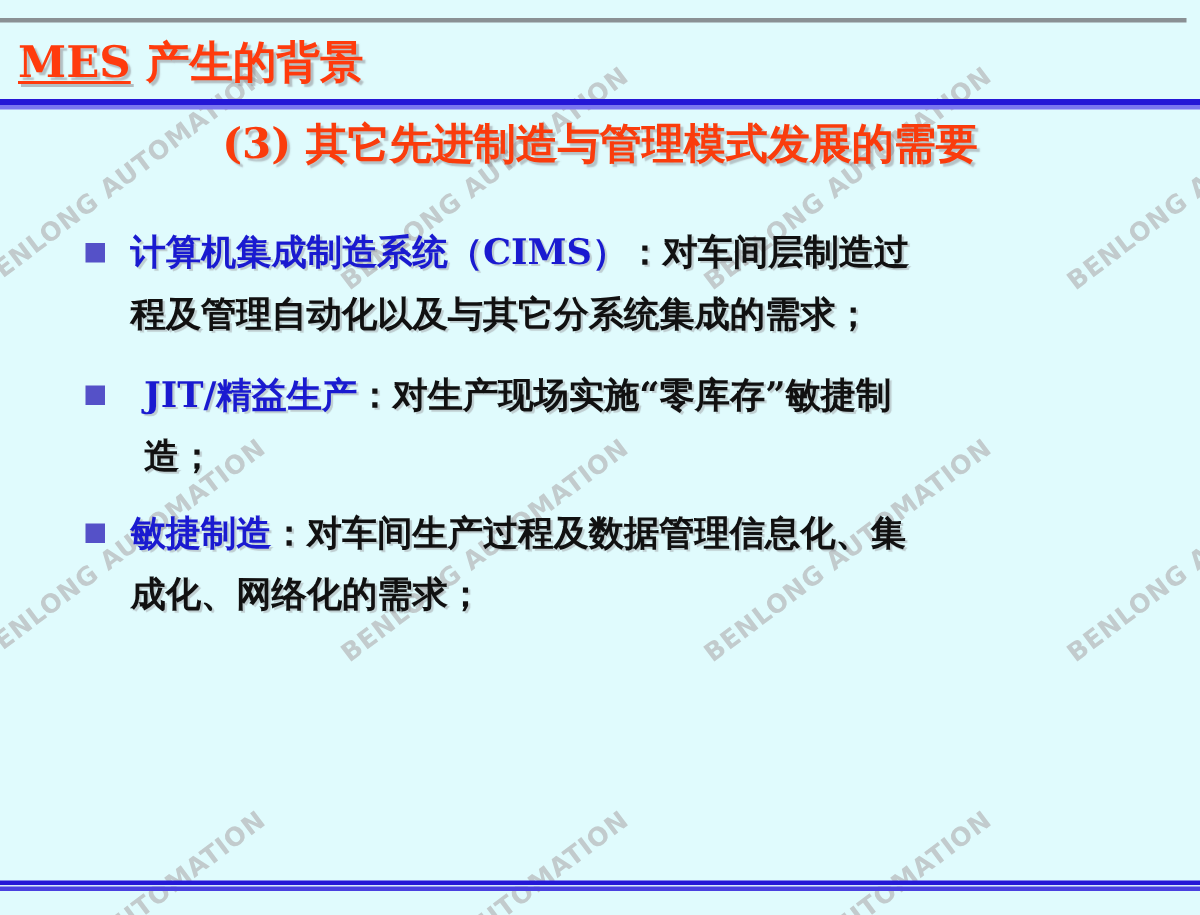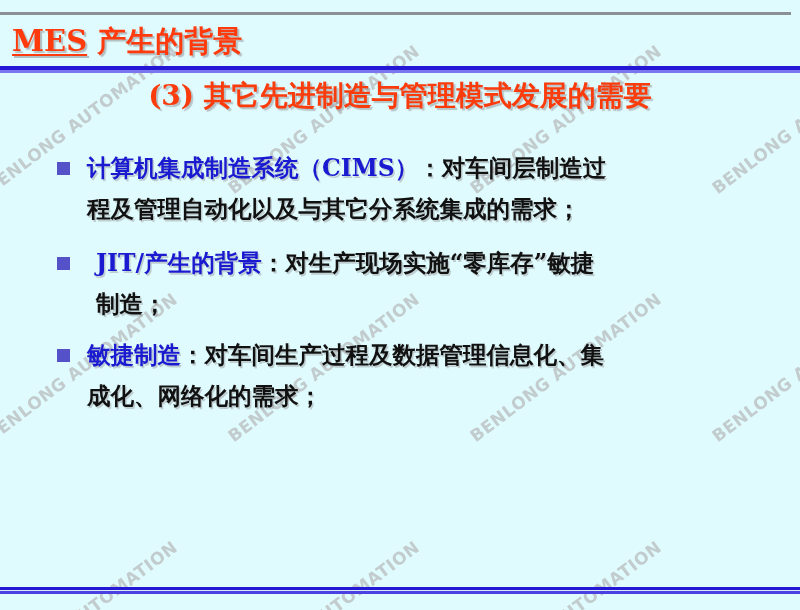--- a/index.html
+++ b/index.html
@@ -204,21 +204,21 @@
 
     <div class="bullet-row">
       <div class="bullet-marker"></div>
       <div class="bullet-text"><span class="hi">计算机集成制造系统（CIMS）</span><span>：对车间层制造过程及管理自动化以及与其它分系统集成的需求；</span></div>
     </div>
 
     <div class="spacer-1"></div>
 
     <div class="bullet-row">
       <div class="bullet-marker"></div>
-      <div class="bullet-text indent-jit"><span class="hi">JIT/产生的背景</span><span>：对生产现场实施“零库存”敏捷制造；</span></div>
+      <div class="bullet-text indent-jit"><span class="hi">JIT/精益生产</span><span>：对生产现场实施“零库存”敏捷制造；</span></div>
     </div>
 
     <div class="spacer-2"></div>
 
     <div class="bullet-row">
       <div class="bullet-marker"></div>
       <div class="bullet-text"><span class="hi">敏捷制造</span><span>：对车间生产过程及数据管理信息化、集成化、网络化的需求；</span></div>
     </div>
 
     <div class="spacer-3"></div>

